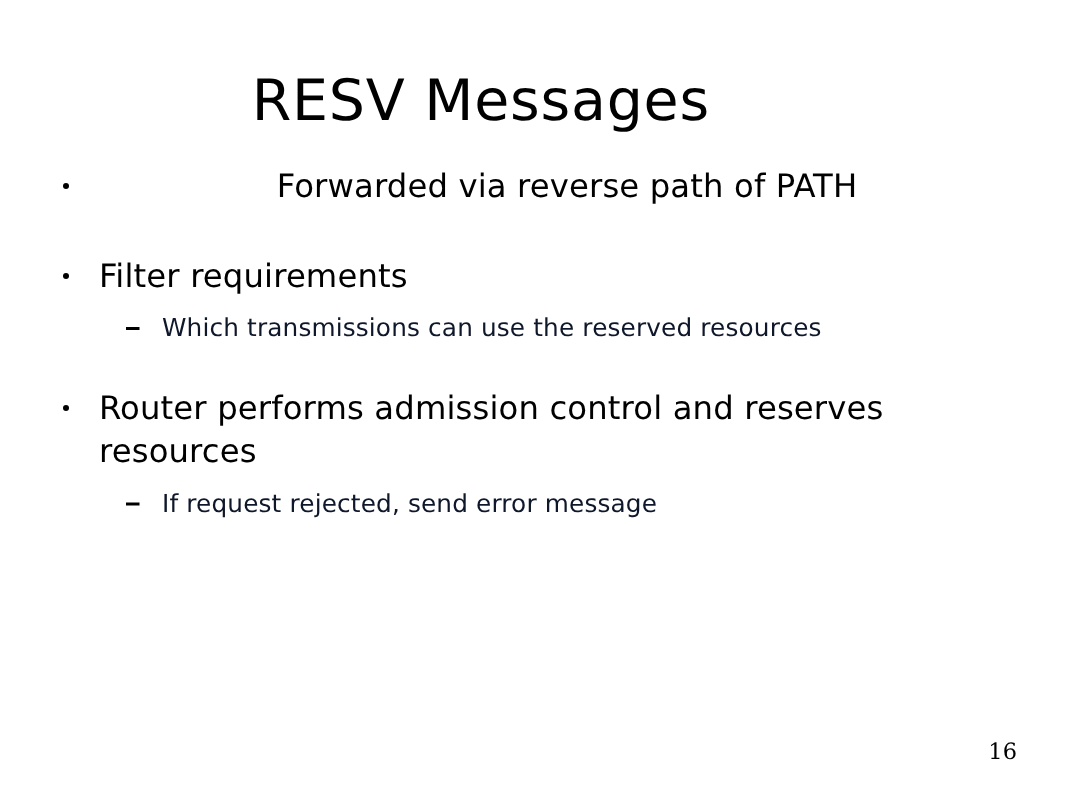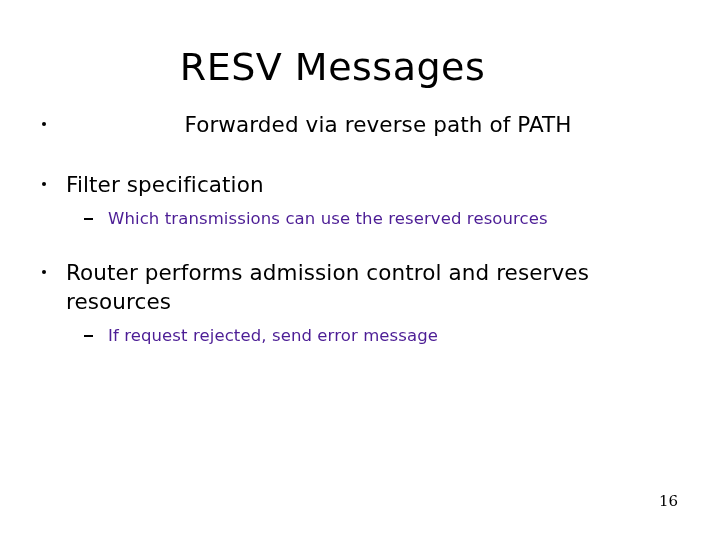--- a/index.html
+++ b/index.html
@@ -26,21 +26,20 @@
     left: 0;
     width: 641px;
     text-align: center;
     font-family: "DejaVu Sans", sans-serif;
     font-size: 38px;
     font-weight: 400;
     line-height: 46px;
     letter-spacing: 0.5px;
     color: #000000;
     white-space: nowrap;
-    margin-left: 12px;
   }
   #body-list {
     position: absolute;
     top: 110px;
     left: 30px;
     width: 660px;
   }
   .bullet-l1 {
     position: relative;
     padding-left: 36px;
@@ -69,21 +68,21 @@
     margin-top: 8px;
     margin-bottom: 0;
   }
   .bullet-l2 {
     position: relative;
     padding-left: 30px;
     margin-left: 12px;
     font-size: 16.5px;
     line-height: 23px;
     letter-spacing: 0.1px;
-    color: #4c1d95;
+    color: #0f172a;
   }
   .bullet-l2 > .marker-dash {
     position: absolute;
     left: 6px;
     top: 11px;
     width: 9px;
     height: 1.5px;
     background: #000000;
   }
   .bullet-l2 > .btext {
@@ -116,21 +115,21 @@
 
     <div class="bullet-l1 b1">
       <span class="marker-dot"></span>
       <span class="btext">Forwarded via reverse path of PATH</span>
     </div>
 
 
 
     <div class="bullet-l1 b4">
       <span class="marker-dot"></span>
-      <span class="btext">Filter specification</span>
+      <span class="btext">Filter requirements</span>
       <div class="sublist">
         <div class="bullet-l2">
           <span class="marker-dash"></span>
           <span class="btext">Which transmissions can use the reserved resources</span>
         </div>
       </div>
     </div>
 
     <div class="bullet-l1 b5">
       <span class="marker-dot"></span>

